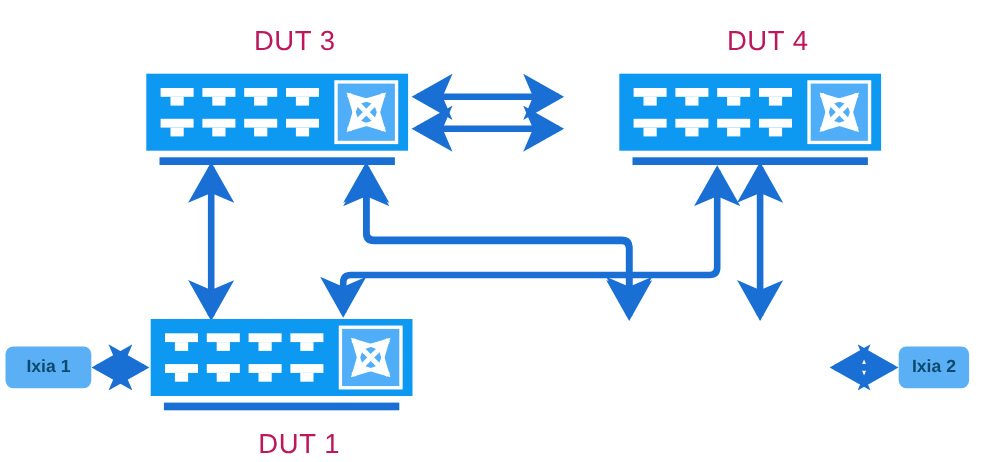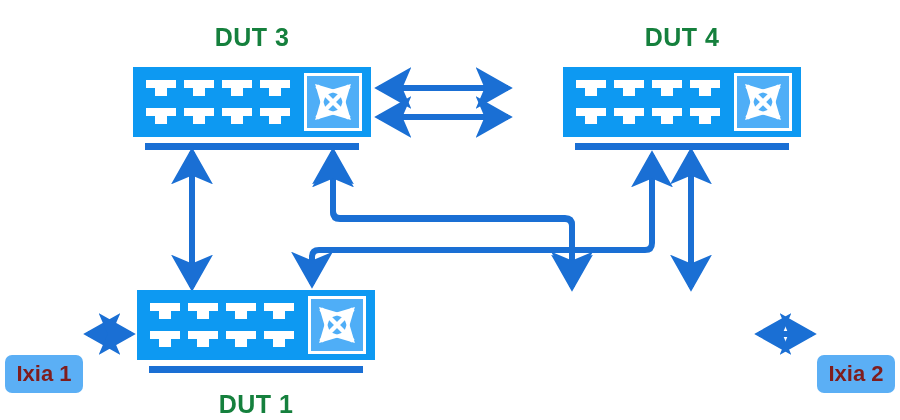--- a/index.html
+++ b/index.html
@@ -16,26 +16,26 @@
     height: 420px;
     background: #ffffff;
     overflow: hidden;
   }
 
   
   .dut { position: absolute; }
 
   .dut-label {
     position: absolute;
-    left: 0;
+    left: 16px;
     width: 100%;
     text-align: center;
     font-size: 25px;
-    font-weight: bold;
-    color: #15803d;
+    font-weight: normal;
+    color: #be185d;
     letter-spacing: 0.5px;
     white-space: nowrap;
   }
   .dut-label.top    { top: -44px; }
   .dut-label.bottom { bottom: -46px; }
 
   .chassis {
     position: absolute;
     left: 0; top: 0;
     width: 100%;
@@ -99,28 +99,27 @@
     top: 76px;
     height: 7px;
     background: #1A6FD4;
   }
 
   
   .ixia {
     position: absolute;
     background: #5BAFF5;
     border-radius: 7px;
-    color: #7f1d1d;
-    font-size: 22px;
+    color: #0c4a6e;
+    font-size: 16px;
     font-weight: bold;
     display: flex;
     align-items: center;
     justify-content: center;
     white-space: nowrap;
-    margin-top: 40px;
   }
 
   
   #links {
     position: absolute;
     left: 0; top: 0;
     width: 900px;
     height: 420px;
     pointer-events: none;
   }
@@ -253,17 +252,17 @@
     </div>
     <div class="baseline"></div>
     <div class="dut-label bottom">DUT 1</div>
   </div>
 
 
   <div class="ixia" style="left:5px; top:315px; width:78px; height:38px;">
     <span>Ixia 1</span>
   </div>
 
-  <div class="ixia" style="left:817px; top:315px; width:78px; height:38px;">
+  <div class="ixia" style="left:817px; top:315px; width:64px; height:38px;">
     <span>Ixia 2</span>
   </div>
 
 </div>
 
 </body></html>

